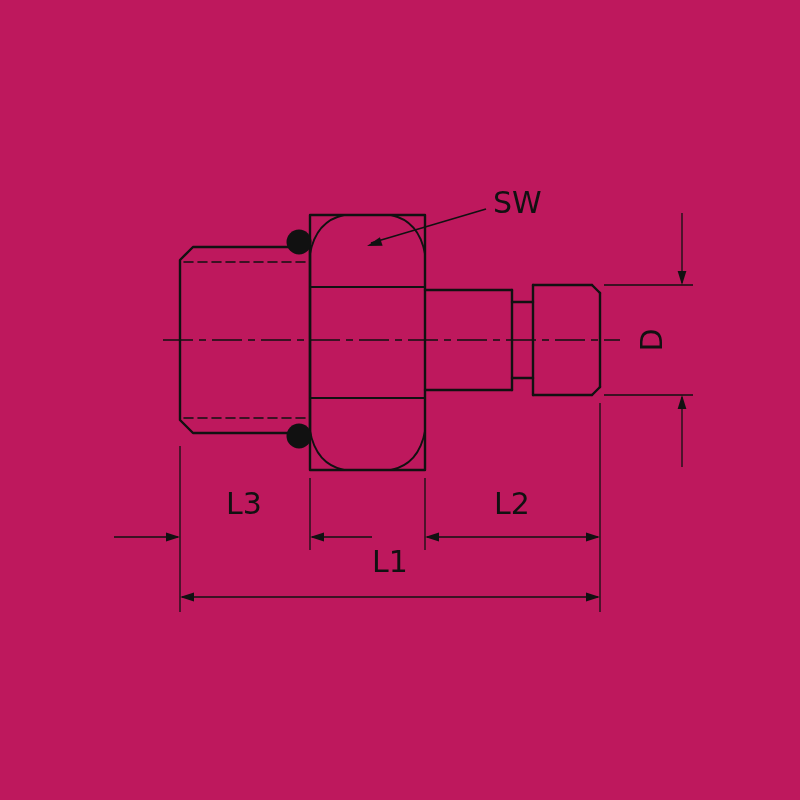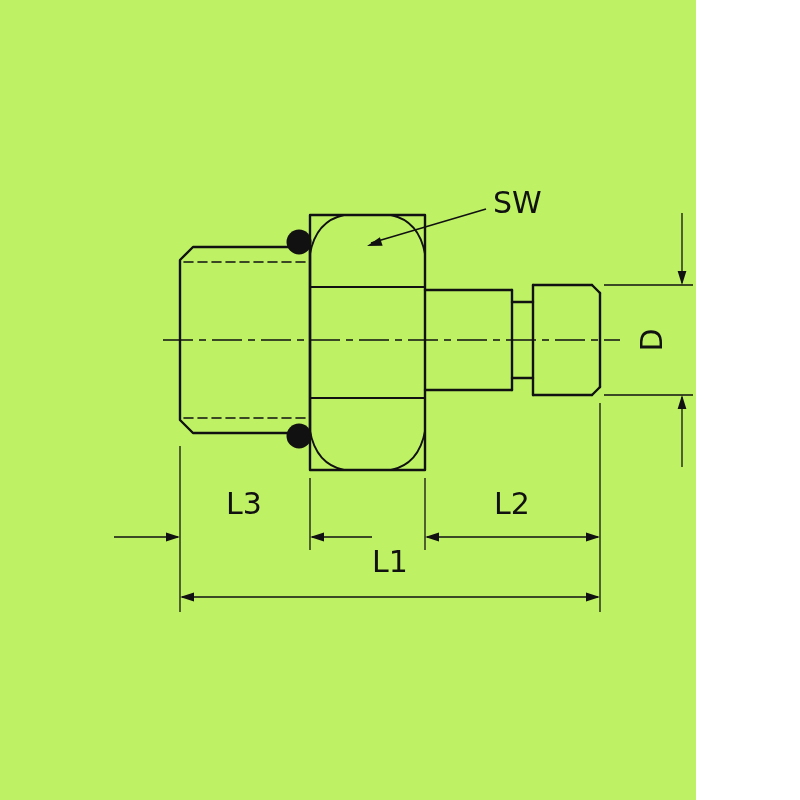--- a/index.html
+++ b/index.html
@@ -5,24 +5,24 @@
   html, body {
     margin: 0;
     padding: 0;
     background: #ffffff;
     width: 800px;
     height: 800px;
     overflow: hidden;
     font-family: "DejaVu Sans", "Liberation Sans", sans-serif;
   }
   .stage {
-    width: 696px;
+    width: 800px;
     height: 800px;
     position: relative;
-    background: #bef264;
+    background: #be185d;
   }
   svg { display: block; }
   text {
     font-family: "DejaVu Sans", "Liberation Sans", sans-serif;
     font-size: 30px;
     fill: #111111;
   }
 </style>
 </head>
 <body>

